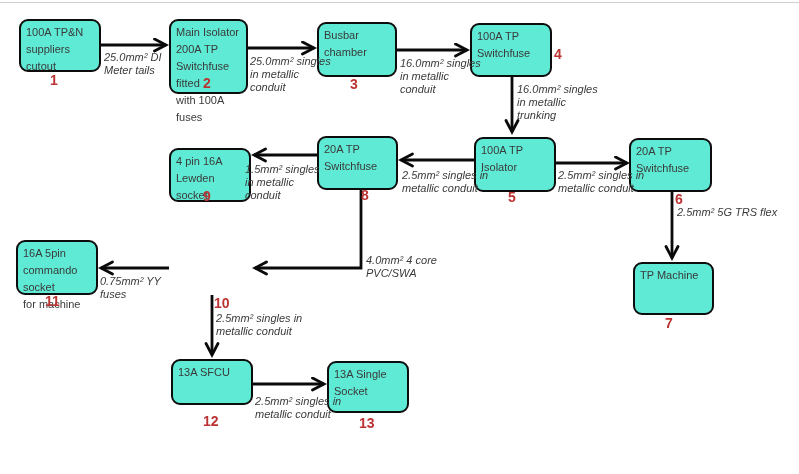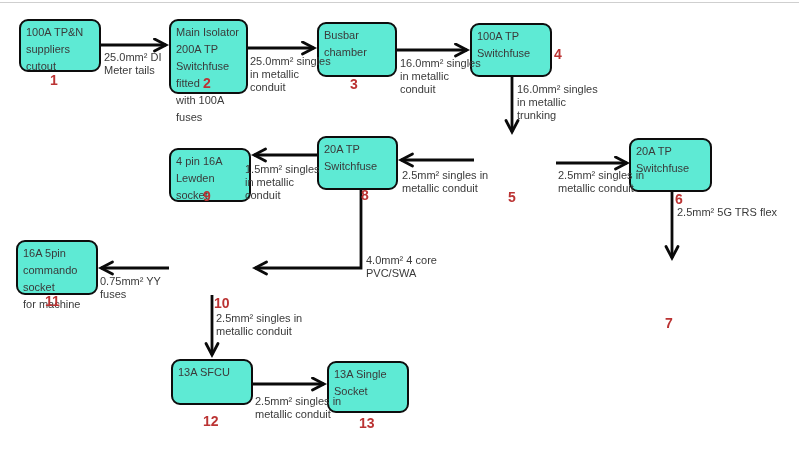--- a/index.html
+++ b/index.html
@@ -15,20 +15,21 @@
     box-sizing:border-box;color:var(--text,#3a3a3a);font-size:11px;line-height:17px;
   }
   .node .lbl{display:block;padding:3px 4px 0 5px;white-space:pre-line;}
   .num{
     position:absolute;color:var(--num,#bb3333);font-size:14px;font-weight:bold;
     line-height:14px;
   }
   .elabel{
     position:absolute;color:var(--text,#3a3a3a);font-size:11px;line-height:13px;
     white-space:pre-line;
+    font-style:italic;
   }
 </style>
 </head>
 <body>
 
 <div id="canvas" style="--line: #0a0a0a; --text: #3a3a3a; --num: #bb3333;">
 
   <div class="topline"></div>
 
   <svg class="wires" width="799" height="474" viewBox="0 0 799 474">
@@ -61,22 +62,28 @@
 Switchfuse fitted
 with 100A fuses</span>
     </div>
   <div class="node" style="left:317px;top:22px;width:80px;height:55px">
       <span class="lbl">Busbar chamber</span>
     </div>
   <div class="node" style="left:470px;top:23px;width:82px;height:54px">
       <span class="lbl">100A TP
 Switchfuse</span>
     </div>
+  <div class="node" style="left:474px;top:137px;width:82px;height:55px">
+      <span class="lbl">100A TP Isolator</span>
+    </div>
   <div class="node" style="left:629px;top:138px;width:83px;height:54px">
       <span class="lbl">20A TP Switchfuse</span>
+    </div>
+  <div class="node" style="left:633px;top:262px;width:81px;height:53px">
+      <span class="lbl">TP Machine</span>
     </div>
   <div class="node" style="left:317px;top:136px;width:81px;height:54px">
       <span class="lbl">20A TP Switchfuse</span>
     </div>
   <div class="node" style="left:169px;top:148px;width:82px;height:54px">
       <span class="lbl">4 pin 16A Lewden
 socket</span>
     </div>
   <div class="node" style="left:16px;top:240px;width:82px;height:55px">
       <span class="lbl">16A 5pin

